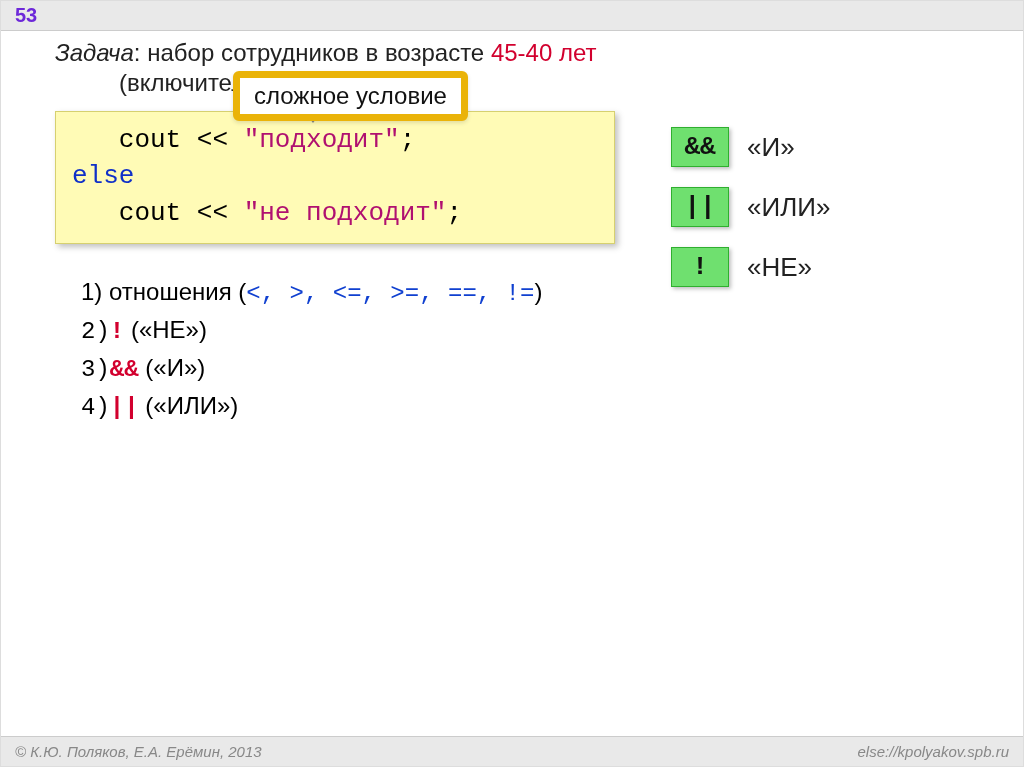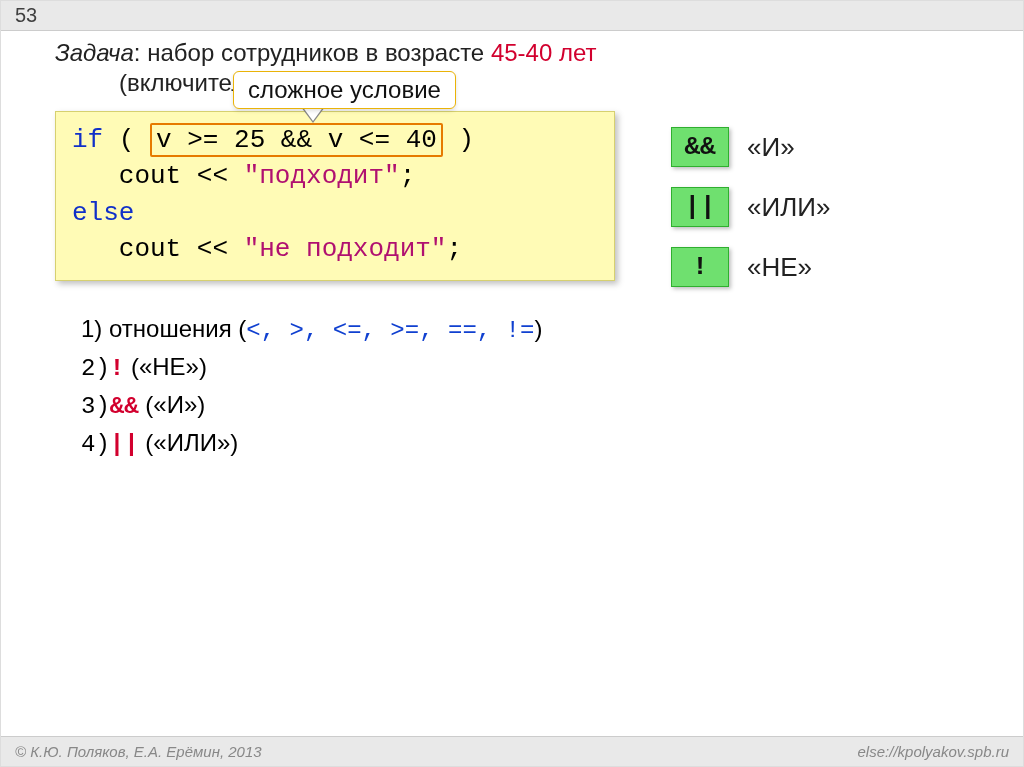--- a/index.html
+++ b/index.html
@@ -11,36 +11,36 @@
     border: 1px solid #ddd;
   }
   .header-bar {
     height: 30px;
     background: #e9e9e9;
     border-bottom: 1px solid #ccc;
     padding: 5px 14px;
     display: flex; justify-content: space-between; align-items: center;
     font-size: 16px; color: #777; font-style: italic;
   }
-  .page-num { font-weight: normal; font-style: normal; font-size: 20px; color: #404040; }
+  .page-num { font-weight: bold; font-style: normal; font-size: 20px; color: #6d28d9; }
   .content { padding: 8px 30px 0 30px; }
   .title {
     font-size: 34px; font-weight: bold; color: #111;
     margin: 10px 0 16px 4px;
   }
   .task-line { font-size: 24px; color: #222; margin-left: 24px; }
   .task-line .label { font-style: italic; }
   .task-line .hl { color: #d2002e; }
   .inclusive { font-size: 24px; color: #222; margin-left: 88px; margin-top: 2px; }
 
   .main-row { position: relative; margin-top: 8px; }
 
   .callout {
     position: absolute; left: 202px; top: -40px;
-    background: #fff; border: 1px solid #eab308; border-radius: 6px;
+    background: #fff; border: 7px solid #eab308; border-radius: 6px;
     padding: 4px 14px; font-size: 24px; color: #111; z-index: 3;
     box-shadow: 0 2px 4px rgba(0,0,0,0.12);
   }
   .callout-tail {
     position: absolute; left: 270px; top: -4px; z-index: 2;
     width: 0; height: 0;
     border-left: 12px solid transparent;
     border-right: 12px solid transparent;
     border-top: 16px solid #888;
   }
@@ -116,23 +116,20 @@
   <div class="inclusive">(включительно).</div>
 
   <div class="main-row">
     <div class="callout">
       <span>сложное условие</span>
     </div>
     <div class="callout-tail"></div>
 
     <div class="codebox">
       <div>
-        <span class="kw">if</span><span> ( </span><span class="cond-frame"><span>v &gt;= 25 &amp;&amp; v &lt;= 40</span></span><span> )</span>
-      </div>
-      <div>
         <span style="white-space:pre">   cout &lt;&lt; </span><span class="str">"подходит"</span><span>;</span>
       </div>
       <div>
         <span class="kw">else</span>
       </div>
       <div>
         <span style="white-space:pre">   cout &lt;&lt; </span><span class="str">"не подходит"</span><span>;</span>
       </div>
     </div>
 

